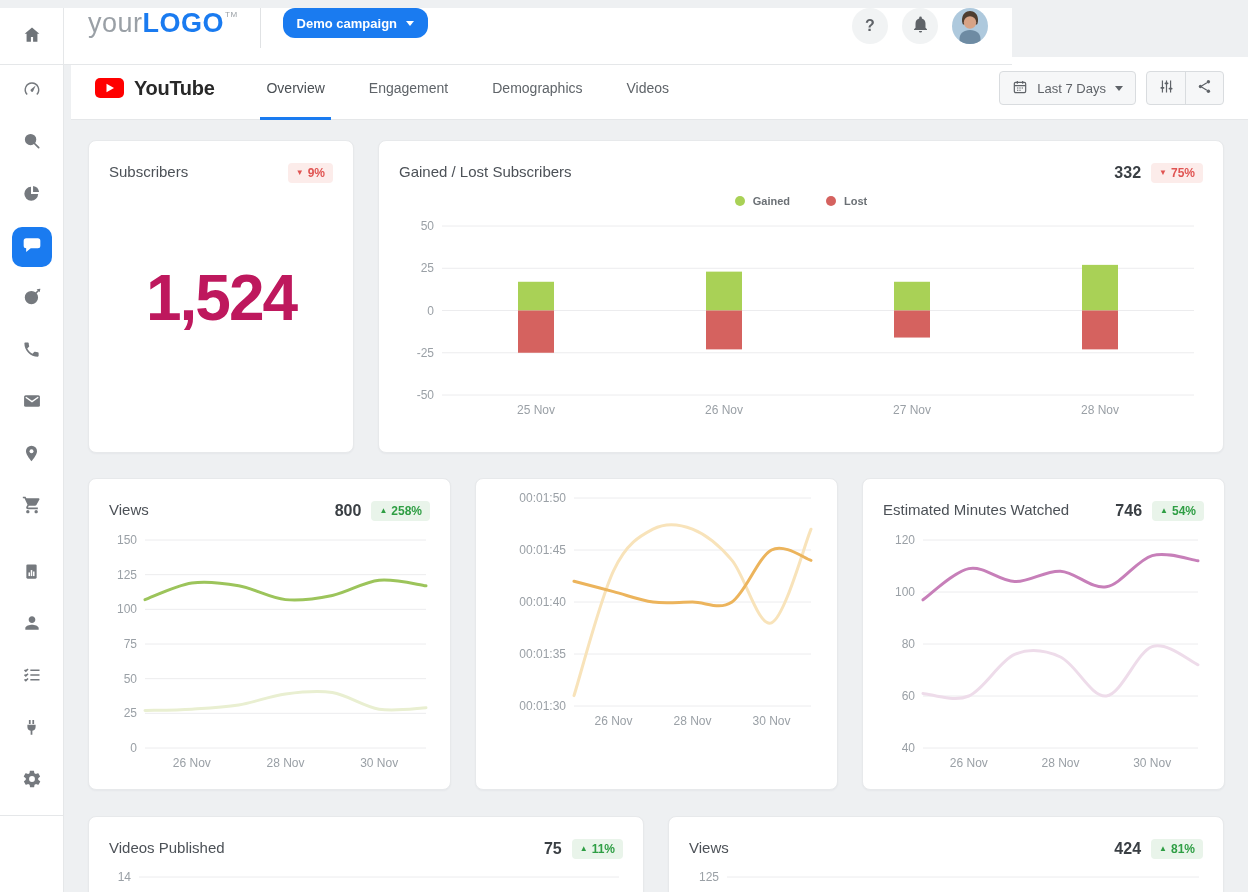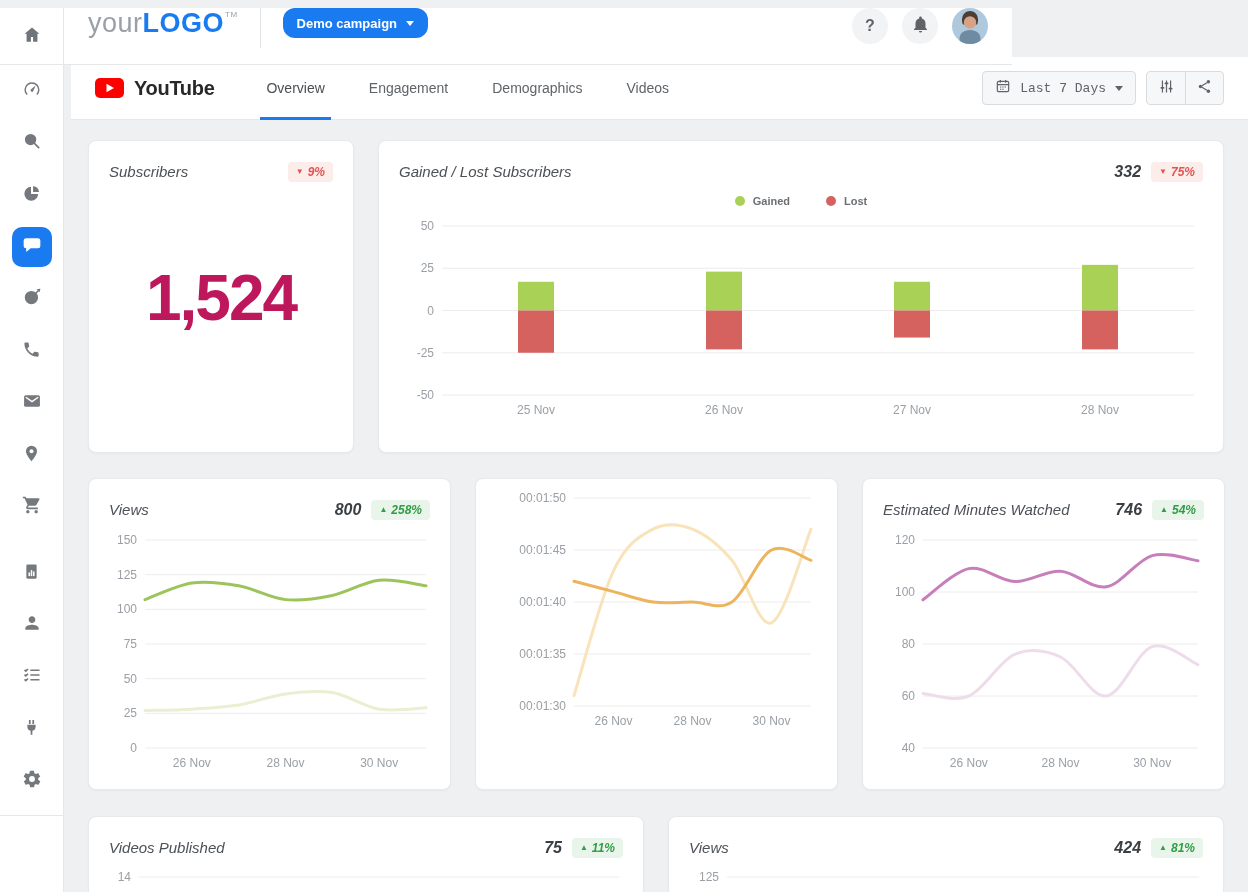--- a/index.html
+++ b/index.html
@@ -45,31 +45,31 @@
   .yt-badge { width:29px; height:20px; margin-right:10px; }
   .source-name { font-size:20px; font-weight:800; color:#282828; letter-spacing:-.3px; }
   .tabs { display:flex; height:63px; margin-left:30px; }
   .tab { height:63px; display:flex; align-items:center; padding:0 6px; margin:0 16px;
     font-size:14px; color:#5f6469; cursor:pointer; border-bottom:3px solid transparent;
     border-top:3px solid transparent; }
   .tab.active { color:#4a4f54; border-bottom-color:#1a7bf0; }
   .sec-right { margin-left:auto; display:flex; align-items:center; gap:10px; }
   .date-btn { height:34px; background:#f6f7f8; border:1px solid #d9dcdf; border-radius:4px;
     display:flex; align-items:center; gap:9px; padding:0 12px; font-size:13px; color:#5f6368;
-    cursor:pointer; font-family:Liberation Mono, monospace; }
+    cursor:pointer; font-family:Liberation Sans, sans-serif; }
   .seg-group { height:34px; display:flex; border:1px solid #d9dcdf; border-radius:4px;
     background:#f6f7f8; overflow:hidden; }
   .seg-btn { width:38px; height:100%; display:flex; align-items:center; justify-content:center;
     border:none; background:transparent; cursor:pointer; }
   .seg-btn + .seg-btn { border-left:1px solid #d9dcdf; }
 
   
   .card { position:absolute; background:#fff; border:1px solid #e7e9eb; border-radius:8px;
     box-shadow:0 1px 2px rgba(20,30,40,.04); overflow:hidden; }
-  .card-head { display:flex; align-items:center; justify-content:space-between; padding:20px 20px 0 20px;font-style:italic; }
+  .card-head { display:flex; align-items:flex-end; justify-content:space-between; padding:20px 20px 0 20px; }
   .card-title { font-size:15px; color:#4c5157; line-height:22px; }
   .head-right { display:flex; align-items:center; gap:10px; }
   .metric-value { font-size:16px; font-weight:700; color:#3a3f44; }
   .badge { font-size:12px; font-weight:700; border-radius:4px; padding:4px 8px;
     display:inline-flex; align-items:center; gap:4px; line-height:12px; }
   .badge .arr { font-size:8px; }
   .badge.down { color:#e05452; background:#fcecea; }
   .badge.up { color:#2f9e44; background:#e9f4ea; }
   .big-number { display:flex; align-items:center; justify-content:center; height:230px;
     font-size:64px; font-weight:700; color:#be185d; letter-spacing:-2px; }

